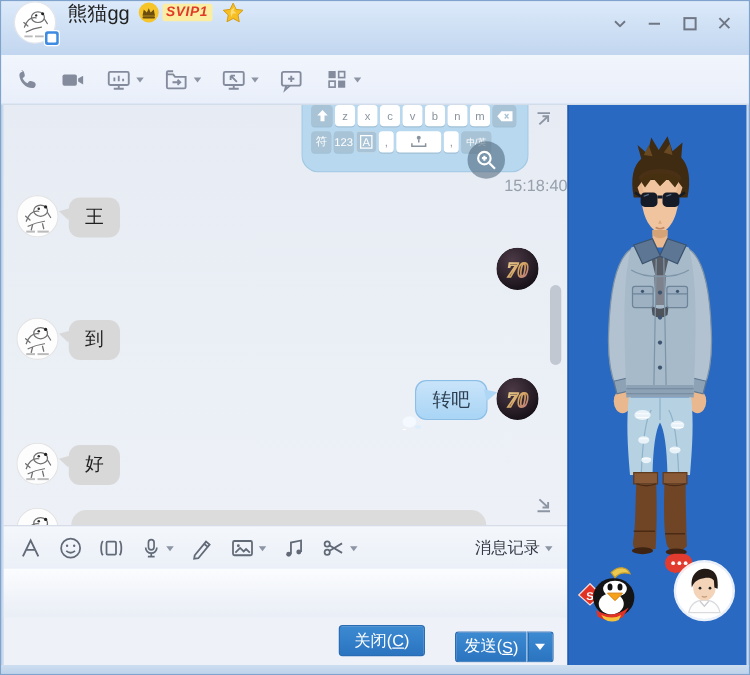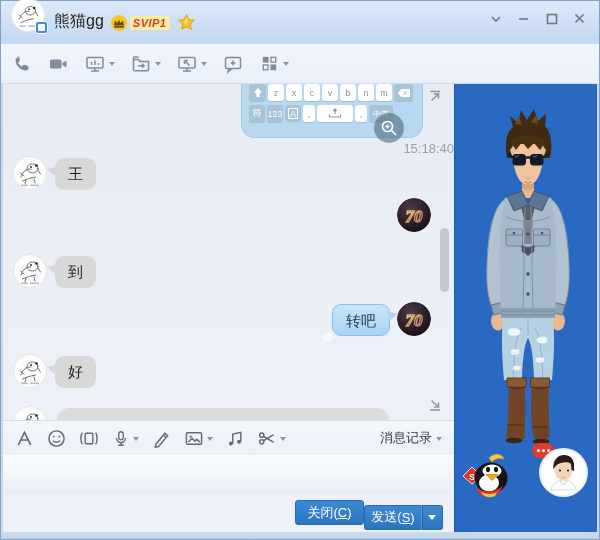--- a/index.html
+++ b/index.html
@@ -1,19 +1,19 @@
 <!DOCTYPE html>
 <html><head>
 <meta charset="utf-8">
 <style>
 *{margin:0;padding:0;box-sizing:border-box}
 html,body{width:600px;height:540px;background:#fff;font-family:"Liberation Sans",sans-serif;overflow:hidden}
 .window{width:600px;height:540px;border:1px solid #7fa3cc;background:#c9daee;display:flex;flex-direction:column}
 
-.titlebar{height:43px;background:linear-gradient(#dceafa,#c1d6ef);display:flex;align-items:flex-end;padding:12px 8px;position:relative;flex:0 0 auto}
+.titlebar{height:43px;background:linear-gradient(#dceafa,#c1d6ef);display:flex;align-items:flex-start;padding:0 8px;position:relative;flex:0 0 auto}
 .t-avatar{width:34px;height:34px;border-radius:50%;position:relative;margin-left:2px;flex:0 0 auto}
 .t-avatar .ph{width:34px;height:34px;border-radius:50%;overflow:hidden;background:#fff;border:1px solid #e2e6ec}
 .mobile-badge{position:absolute;right:-3px;bottom:-2px;width:13px;height:13px;background:#3f8be2;border-radius:3px;border:1px solid #fff;display:flex;align-items:center;justify-content:center}
 .mobile-badge i{display:block;width:7px;height:7px;background:#fff;border-radius:1px}
 .t-name{font-size:16px;color:#222;margin-left:9px}
 .vip{display:flex;align-items:center;margin-left:6px}
 .vip-badge{background:#fbeea2;color:#e0392a;font-size:11px;font-weight:bold;font-style:italic;padding:1px 4px 1px 3px;border-radius:2px;letter-spacing:.5px;margin-left:2px}
 .t-star{margin-left:7px;display:flex}
 .win-controls{position:absolute;right:10px;top:8px;display:flex;gap:9px}
 .wc{width:19px;height:19px;display:flex;align-items:center;justify-content:center;cursor:default}
@@ -54,21 +54,21 @@
 .msg.out .bubble::before{content:"";position:absolute;right:-9px;top:5px;border:5px solid transparent;border-left:10px solid #aed7f6;border-right:0;transform:rotate(-14deg)}
 .msg.out .bubble::after{content:"";position:absolute;left:-11px;bottom:-7px;width:11px;height:9px;border-radius:50%;background:#f3f9fe;box-shadow:7px 4px 0 -3px #dceefb,-4px 6px 0 -4px #fff,3px -3px 0 -3px #e8f3fb}
 .msg.partial .bubble{left:54px;right:auto;width:332px;border-radius:12px;background:#dcdcdc}
 .msg.partial .bubble::before{display:none}
 
 .itoolbar{height:35px;border-top:1px solid #d7dde8;background:linear-gradient(#f4f7fb,#ebf0f8);display:flex;align-items:center;padding:0 12px;gap:13px;flex:0 0 auto}
 .it-item{display:flex;align-items:center;gap:3px}
 .history-link{margin-left:auto;display:flex;align-items:center;gap:4px;font-size:13px;color:#333a45;cursor:default}
 
 .inputarea{height:39px;background:linear-gradient(#fbfcfe,#e9eef6);flex:0 0 auto}
-.btnrow{height:37px;display:flex;align-items:center;justify-content:flex-end;gap:0;padding-right:11px;flex:0 0 auto}
+.btnrow{height:37px;display:flex;align-items:center;justify-content:flex-end;gap:24px;padding-right:11px;flex:0 0 auto}
 .btn{height:25px;background:linear-gradient(#3c8ad2,#2b74c0);border:1px solid #2a6cb4;border-radius:3px;color:#fff;font-size:13px;display:flex;align-items:center;justify-content:center;cursor:default}
 .btn-close{width:69px}
 .send-group{display:flex;height:16px}
 .send-main{width:57px;border-radius:3px 0 0 3px;border-right:none}
 .send-caret{width:22px;border-radius:0 3px 3px 0;border-left:1px solid #5a96d2;box-shadow:inset 1px 0 0 #1f64a8}
 .send-caret i{width:0;height:0;border:4px solid transparent;border-top:5px solid #fff;margin-top:5px}
 u{text-decoration:underline}
 
 .panel{width:143px;flex:0 0 143px;position:relative;background:#2a69c2;border-left:1px solid #2157a6;overflow:hidden}
 .panel svg.show{position:absolute;left:0;top:0}

